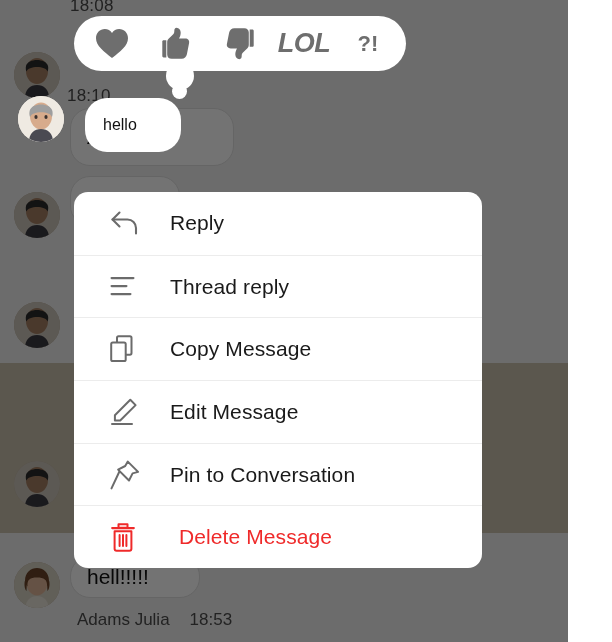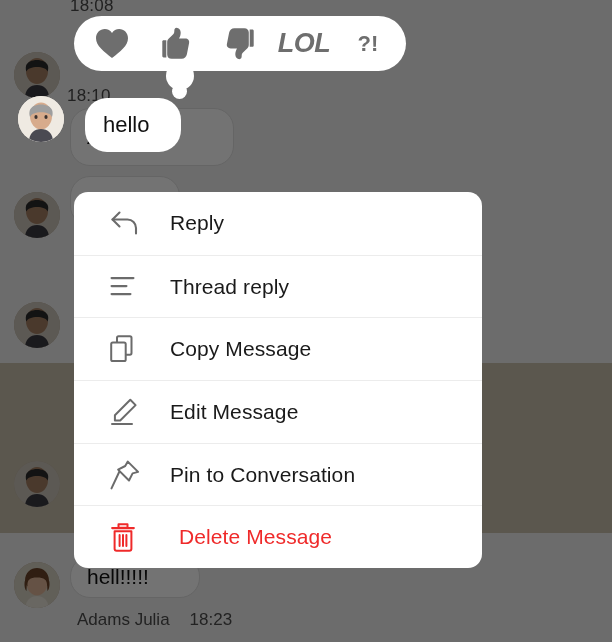--- a/index.html
+++ b/index.html
@@ -7,21 +7,21 @@
     padding: 0;
     background: #ffffff;
   }
   body {
     font-family: "Liberation Sans", sans-serif;
     -webkit-font-smoothing: antialiased;
   }
 
   #screen {
     position: relative;
-    width: 612px;
+    width: 568px;
     height: 642px;
     overflow: hidden;
     background: #000000;
   }
 
   
   .chat-layer {
     position: absolute;
     inset: 0;
     background: #efefef;
@@ -92,21 +92,21 @@
     background: #efeae2;
   }
   .hl-avatar svg { display: block; width: 100%; height: 100%; }
 
   .hl-bubble {
     background: #ffffff;
     border-radius: 22px;
     display: flex;
     align-items: center;
     padding: 0 18px;
-    font-size: 22px;
+    font-size: 16px;
     color: #101010;
     white-space: nowrap;
     box-sizing: border-box;
   }
 
   
   .reaction-bar {
     position: absolute;
     left: 74px;
     top: 16px;
@@ -250,21 +250,21 @@
         <path d="M11 19c0-9 6-13 12-13s12 4 12 13c0 3-1.5 5-2 5.5.5-7-3-9-10-9s-10 2-9.5 9C13 23.8 11 22 11 19z" fill="#6b4428"></path>
         <path d="M10.8 19c-1 5 .5 9 1.7 10 .4-6 .2-9 .2-9zM35.2 19c1 5-.5 9-1.7 10-.4-6-.2-9-.2-9z" fill="#6b4428"></path>
       </svg>
     </div>
 
     <div class="bubble" style="left:70px;top:108px;width:164px;height:58px;">Andrew</div>
     <div class="bubble" style="left:70px;top:176px;width:110px;height:50px;"></div>
     <div class="bubble" style="left:70px;top:556px;width:130px;height:42px;">hell!!!!!</div>
 
     <div class="namerow" style="left:77px;top:610px;">
-      <span class="nm">Adams Julia</span><span>18:23</span>
+      <span class="nm">Adams Julia</span><span>18:53</span>
     </div>
   </div>
 
   <div class="scrim"></div>
 
   <div class="hl hl-avatar" style="left:18px;top:96px;">
     <svg viewBox="0 0 46 46" xmlns="http://www.w3.org/2000/svg">
       <rect width="46" height="46" fill="#efeae2"></rect>
       <ellipse cx="23" cy="20" rx="11" ry="13.5" fill="#d7ab8c"></ellipse>
       <path d="M11 46c0-9 5.4-13 12-13s12 4 12 13z" fill="#4a4a52"></path>

